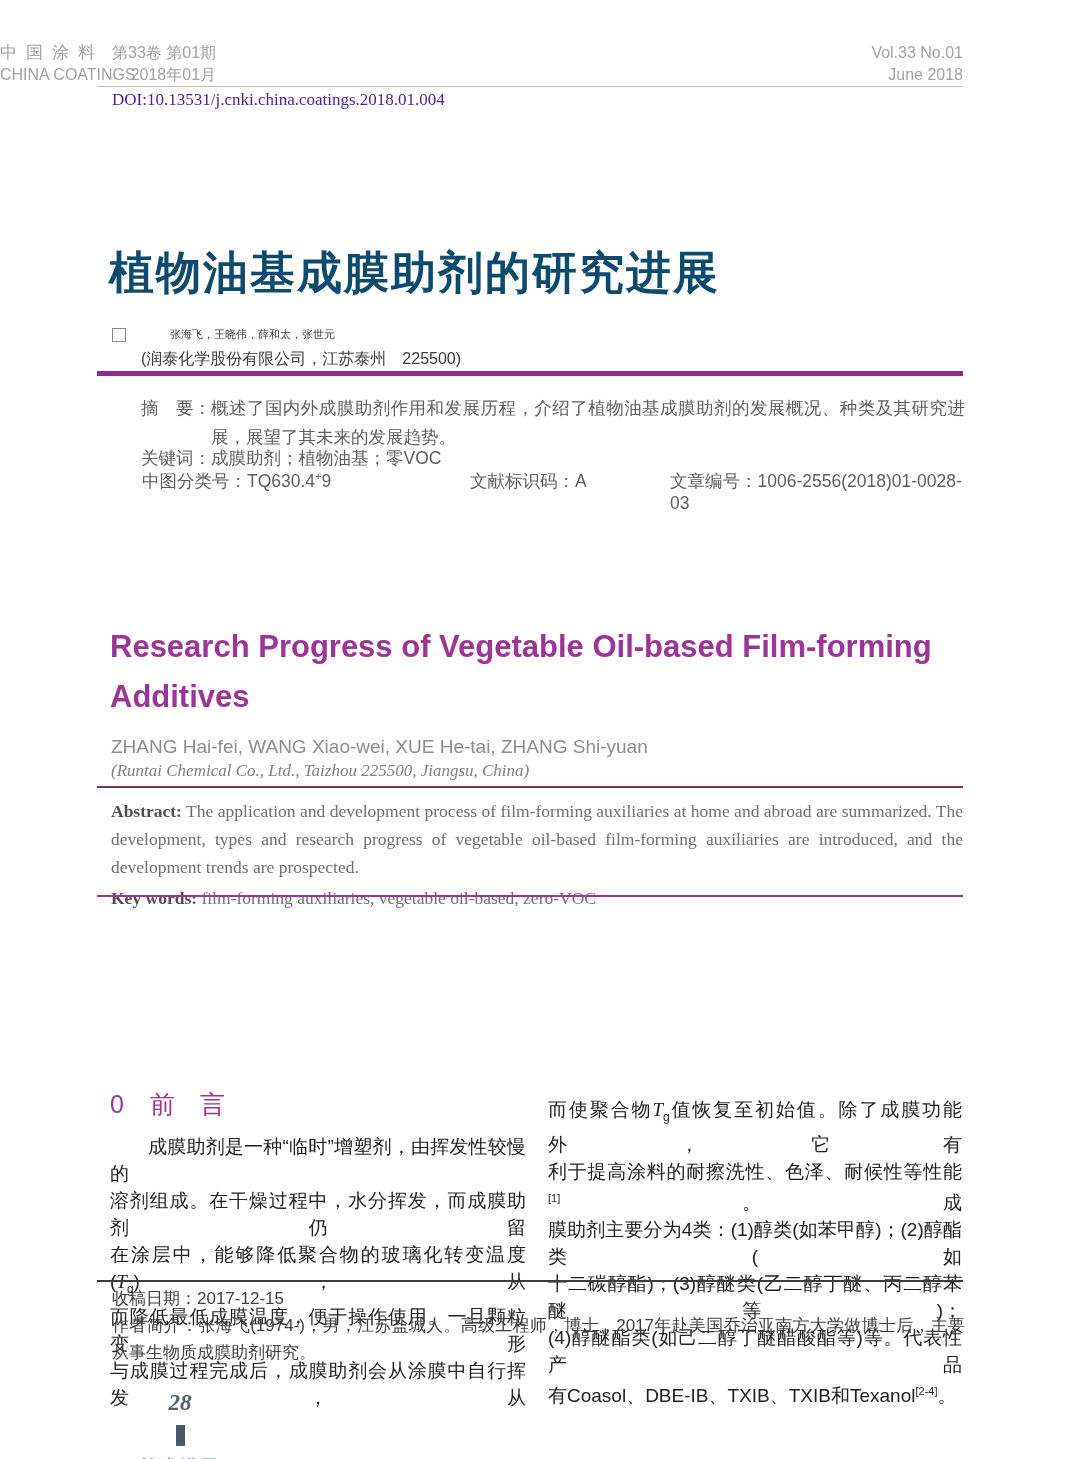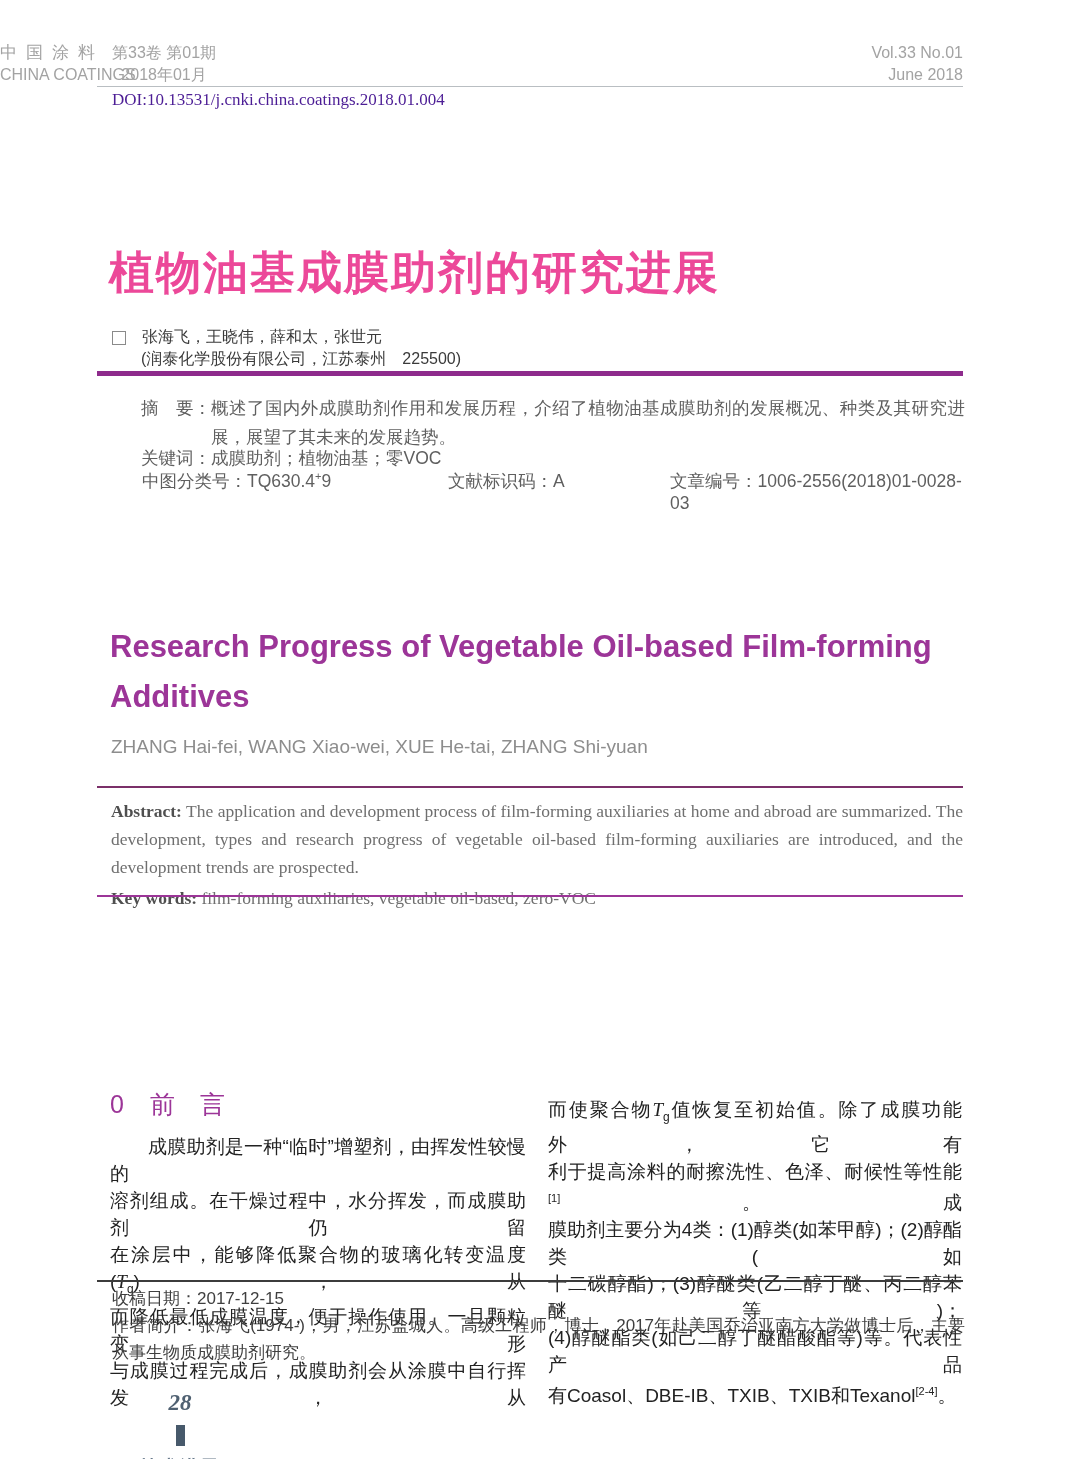--- a/index.html
+++ b/index.html
@@ -3,45 +3,45 @@
 <meta charset="utf-8">
 <style>
   html,body{margin:0;padding:0;background:#e8e8e8;}
   .page{
     position:relative;width:1075px;height:1459px;background:#ffffff;
     margin:0 auto;overflow:hidden;
     font-family:"Liberation Sans",sans-serif;color:#333;
   }
   
   .rh{position:absolute;top:42px;font-size:16px;line-height:22px;color:#a3a3a3;}
-  .rh-left{left:112px;text-align:center;}
+  .rh-left{left:112px;text-align:right;}
   .rh-center{left:0;right:8px;text-align:left;}
   .rh-center .cjk{letter-spacing:9px;font-size:17px;}
   .rh-right{right:112px;text-align:right;}
   .rh-rule{position:absolute;left:97px;top:86px;width:866px;height:1px;background:#b9bec2;}
   .doi{position:absolute;left:112px;top:90px;font-family:"Liberation Serif",serif;
        font-size:17px;color:#4c1d95;}
   
   .title-cn{position:absolute;left:109px;top:243px;font-size:45px;font-weight:700;
-            color:#ec4899;letter-spacing:2px;}
+            color:#0c4a6e;letter-spacing:2px;}
   .authors-row{position:absolute;left:112px;top:327px;display:flex;align-items:center;gap:16px;}
   .checkbox{width:12px;height:12px;border:1.5px solid #8a8a8a;display:inline-block;}
-  .authors-cn{font-size:16px;color:#3a3a3a;}
+  .authors-cn{font-size:11px;color:#3a3a3a;margin-left:28px;}
   .affil-cn{position:absolute;left:141px;top:349px;font-size:16px;color:#3a3a3a;}
   .rule-thick{position:absolute;left:97px;top:371px;width:866px;height:5px;background:#8e2b8c;}
   
   .abs-cn{position:absolute;left:141px;top:394px;width:824px;display:flex;
           font-size:17.5px;line-height:29px;color:#5f5f5f;}
   .abs-cn .lbl{white-space:nowrap;}
   .abs-cn .txt{flex:1;text-align:justify;}
   .kw-cn{position:absolute;left:141px;top:446px;display:flex;font-size:17.5px;color:#5f5f5f;}
   .meta-row{position:absolute;left:112px;top:469px;width:851px;height:26px;
             font-size:17.5px;color:#5f5f5f;}
   .meta-row .m1{position:absolute;left:30px;}
-  .meta-row .m2{position:absolute;left:336px;}
+  .meta-row .m2{position:absolute;left:358px;}
   .meta-row .m3{position:absolute;left:558px;}
   sup{font-size:11px;} sub{font-size:12px;}
   
   .title-en{position:absolute;left:110px;top:622px;font-size:31px;line-height:50px;
             font-weight:700;color:#9c3598;}
   .authors-en{position:absolute;left:111px;top:736px;font-size:19px;color:#8d8d8d;}
   .affil-en{position:absolute;left:111px;top:761px;font-size:17px;color:#808080;
             font-style:italic;font-family:"Liberation Serif",serif;}
   .rule-en{position:absolute;left:97px;top:786px;width:866px;height:2px;background:#7b3069;}
   .abs-en{position:absolute;left:111px;top:797px;width:852px;
@@ -117,20 +117,21 @@
     <span class="m1"><span>中图分类号：</span><span>TQ630.4</span><sup>+</sup><span>9</span></span>
     <span class="m2">文献标识码：A</span>
     <span class="m3">文章编号：1006-2556(2018)01-0028-03</span>
   </div>
 
   <h2 class="title-en" style="margin:0">
     <div>Research Progress of Vegetable Oil-based Film-forming</div>
     <div>Additives</div>
   </h2>
   <div class="authors-en">ZHANG Hai-fei, WANG Xiao-wei, XUE He-tai, ZHANG Shi-yuan</div>
+  <div class="affil-en">(Runtai Chemical Co., Ltd., Taizhou 225500, Jiangsu, China)</div>
   <div class="rule-en"></div>
   <div class="abs-en">
     <p><b>Abstract:</b><span> The application and development process of film-forming auxiliaries at home and abroad are summarized. The development, types and research progress of vegetable oil-based film-forming auxiliaries are introduced, and the development trends are prospected.</span></p>
     <p class="kwp"><b>Key words:</b><span> film-forming auxiliaries, vegetable oil-based, zero-VOC</span></p>
   </div>
   <div class="rule-purple"></div>
 
   <div class="cols">
     <div class="col col-left">
       <div class="sec-heading">

